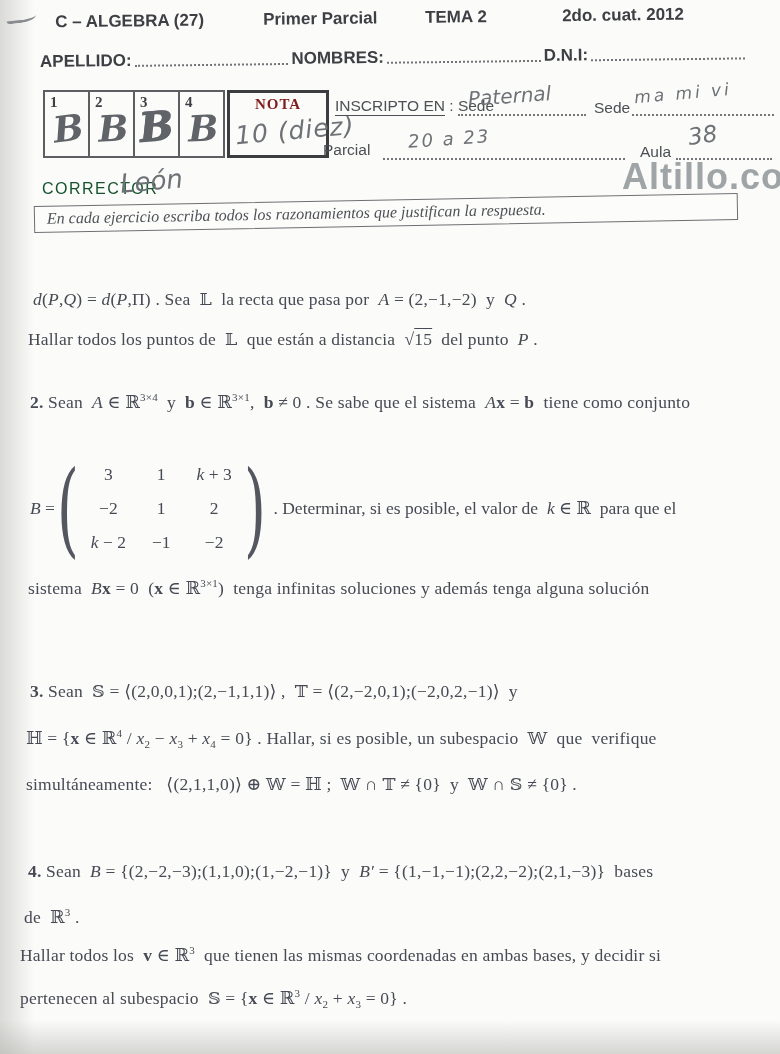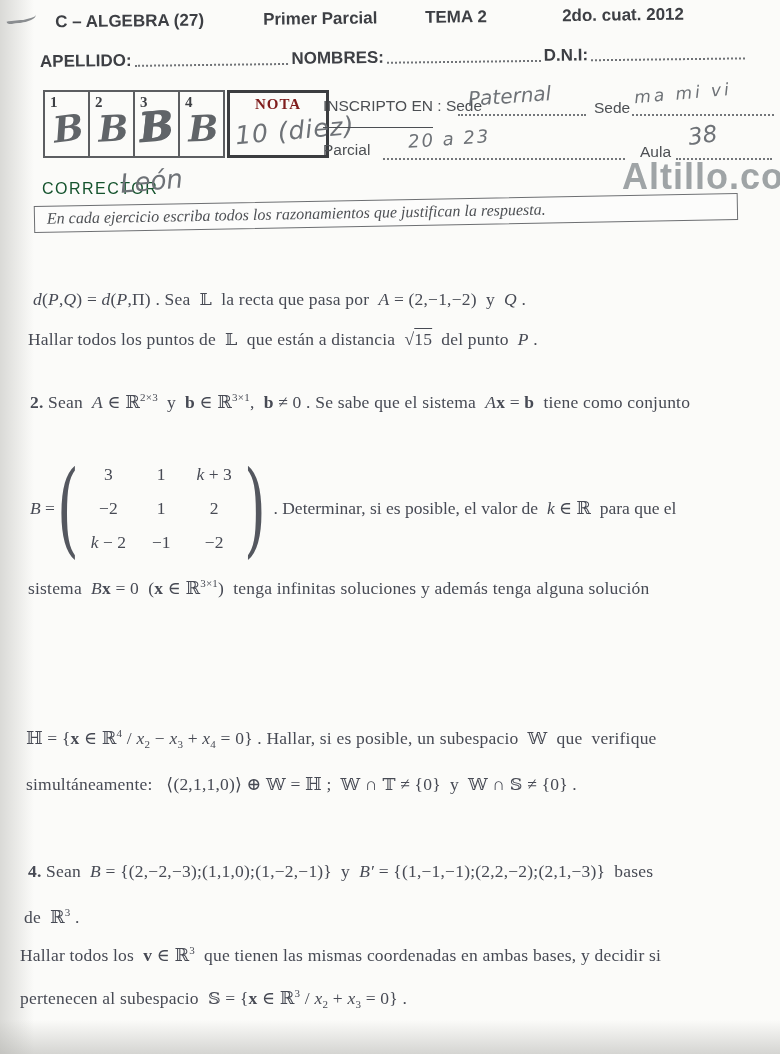--- a/index.html
+++ b/index.html
@@ -37,21 +37,21 @@
   .gcell .num{position:absolute;left:5px;top:2px;font-weight:bold;font-size:15px;color:#3d3f44;}
   .gcell .mark{position:absolute;left:8px;top:18px;font-style:italic;font-weight:600;font-size:36px;
     color:#606468;font-family:"DejaVu Serif",serif;line-height:1;}
   #nota-box{width:96px;border:3px solid #3b3d40;margin-left:4px;position:relative;}
   #nota-box .nlabel{position:absolute;left:0;right:0;top:3px;text-align:center;font-weight:bold;font-size:15px;color:#7f1d1d;letter-spacing:1px;}
   .hand{font-family:"DejaVu Sans",sans-serif;font-style:italic;color:#6e7277;line-height:1;}
   #nota-value{position:absolute;left:5px;top:25px;font-size:25px;transform:rotate(-5deg);letter-spacing:1px;white-space:nowrap;}
 
   
   .lbl{font-family:"Liberation Sans","DejaVu Sans",sans-serif;font-size:15.5px;color:#4c4f53;white-space:nowrap;}
-  .u{border-bottom:1.5px solid #4c4f53;padding-bottom:13px;}
+  .u{border-bottom:1.5px solid #4c4f53;padding-bottom:1px;margin-left:12px;}
   .dotrun{position:absolute;border-bottom:2px dotted #73767a;height:1px;}
 
   #watermark{position:absolute;left:622px;top:156px;font-size:36px;font-weight:bold;
     color:#9fa4a6;letter-spacing:1px;font-family:"Liberation Sans","DejaVu Sans",sans-serif;}
 
   #corrector-label{position:absolute;left:42px;top:180px;font-size:16px;letter-spacing:1.5px;color:#14532d;}
   #corrector-sig{position:absolute;left:120px;top:168px;font-size:26px;transform:rotate(-5deg);}
 
   #instruction-box{position:absolute;left:34px;top:206px;width:680px;
     border:1.5px solid #6d6f72;padding:3px 10px 4px 12px;transform:rotate(-1.05deg);transform-origin:left center;
@@ -133,21 +133,21 @@
   <div id="watermark">Altillo.com</div>
 
   <span id="corrector-label" class="abs sans">CORRECTOR</span>
   <span id="corrector-sig" class="abs hand">León</span>
 
   <div id="instruction-box">En cada ejercicio escriba todos los razonamientos que justifican la respuesta.</div>
 
   <div class="tline" style="top:289px;left:33px;"><i>d</i>(<i>P</i>,<i>Q</i>) = <i>d</i>(<i>P</i>,Π) . Sea &nbsp;𝕃&nbsp; la recta que pasa por &nbsp;<i>A</i> = (2,−1,−2) &nbsp;y&nbsp; <i>Q</i> .</div>
   <div class="tline" style="top:329px;left:28px;">Hallar todos los puntos de &nbsp;𝕃&nbsp; que están a distancia &nbsp;√<span class="ol">15</span>&nbsp; del punto &nbsp;<i>P</i> .</div>
 
-  <div class="tline" style="top:391px;"><b>2.</b> Sean &nbsp;<i>A</i> ∈ ℝ<sup>2×3</sup> &nbsp;y&nbsp; <b>b</b> ∈ ℝ<sup>3×1</sup>, &nbsp;<b>b</b> ≠ 0 . Se sabe que el sistema &nbsp;<i>A</i><b>x</b> = <b>b</b>&nbsp; tiene como conjunto</div>
+  <div class="tline" style="top:391px;"><b>2.</b> Sean &nbsp;<i>A</i> ∈ ℝ<sup>3×4</sup> &nbsp;y&nbsp; <b>b</b> ∈ ℝ<sup>3×1</sup>, &nbsp;<b>b</b> ≠ 0 . Se sabe que el sistema &nbsp;<i>A</i><b>x</b> = <b>b</b>&nbsp; tiene como conjunto</div>
 
   <div id="matrix-row">
     <span><i>B</i> =</span>
     <span class="paren">(</span>
     <div id="matrix-grid">
       <span>3</span>
       <span>1</span>
       <span><i>k</i> + 3</span>
       <span>−2</span>
       <span>1</span>
@@ -155,20 +155,21 @@
       <span><i>k</i> − 2</span>
       <span>−1</span>
       <span>−2</span>
     </div>
     <span class="paren">)</span>
     <span id="matrix-tail">. Determinar, si es posible, el valor de &nbsp;<i>k</i> ∈ ℝ&nbsp; para que el</span>
   </div>
 
   <div class="tline" style="top:577px;left:28px;">sistema &nbsp;<i>B</i><b>x</b> = 0 &nbsp;(<b>x</b> ∈ ℝ<sup>3×1</sup>)&nbsp; tenga infinitas soluciones y además tenga alguna solución</div>
 
+  <div class="tline" style="top:681px;"><b>3.</b> Sean &nbsp;𝕊 = ⟨(2,0,0,1);(2,−1,1,1)⟩ , &nbsp;𝕋 = ⟨(2,−2,0,1);(−2,0,2,−1)⟩ &nbsp;y</div>
   <div class="tline" style="top:727px;left:26px;">ℍ = {<b>x</b> ∈ ℝ<sup>4</sup> / <i>x</i><sub>2</sub> − <i>x</i><sub>3</sub> + <i>x</i><sub>4</sub> = 0} . Hallar, si es posible, un subespacio &nbsp;𝕎&nbsp; que &nbsp;verifique</div>
   <div class="tline" style="top:774px;left:26px;">simultáneamente: &nbsp; ⟨(2,1,1,0)⟩ ⊕ 𝕎 = ℍ ; &nbsp;𝕎 ∩ 𝕋 ≠ {0} &nbsp;y&nbsp; 𝕎 ∩ 𝕊 ≠ {0} .</div>
 
   <div class="tline" style="top:861px;left:28px;"><b>4.</b> Sean &nbsp;<i>B</i> = {(2,−2,−3);(1,1,0);(1,−2,−1)} &nbsp;y&nbsp; <i>B′</i> = {(1,−1,−1);(2,2,−2);(2,1,−3)} &nbsp;bases</div>
   <div class="tline" style="top:906px;left:24px;">de &nbsp;ℝ<sup>3</sup> .</div>
   <div class="tline" style="top:944px;left:20px;">Hallar todos los &nbsp;<b>v</b> ∈ ℝ<sup>3</sup>&nbsp; que tienen las mismas coordenadas en ambas bases, y decidir si</div>
   <div class="tline" style="top:987px;left:20px;">pertenecen al subespacio &nbsp;𝕊 = {<b>x</b> ∈ ℝ<sup>3</sup> / <i>x</i><sub>2</sub> + <i>x</i><sub>3</sub> = 0} .</div>
 
 </div>
 

